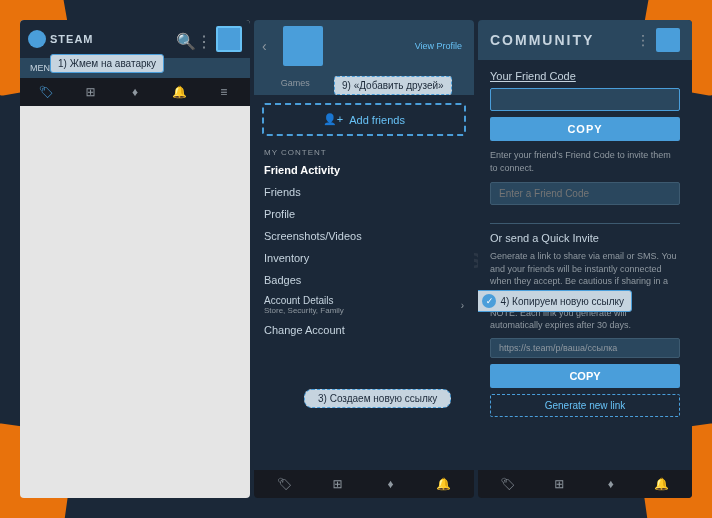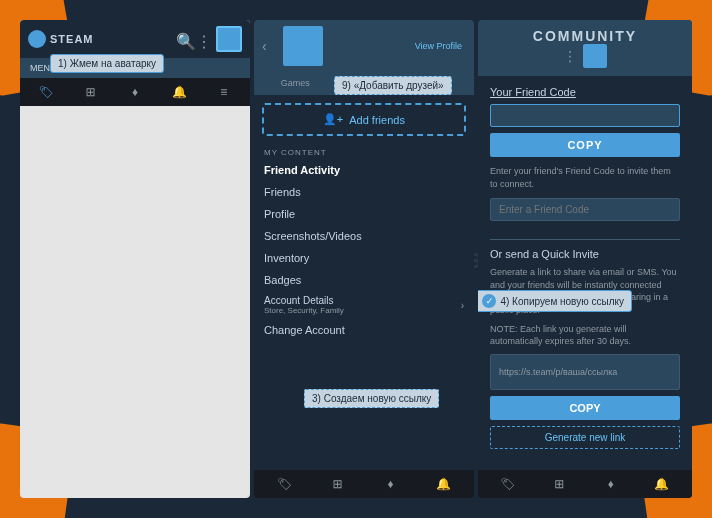--- a/index.html
+++ b/index.html
@@ -348,22 +348,22 @@
       font-size: 10px;
     }
 
     .step3-tooltip {
       position: absolute;
       bottom: 90px;
       left: 50px;
       background: #c6d4df;
       color: #1b2838;
       font-size: 10px;
-      padding: 3px 7px;
-      border-radius: 2px;
+      padding: 3px 13px;
+      border-radius: 8px;
       white-space: nowrap;
       z-index: 10;
       border: 1px dashed #4a9eda;
       text-align: center;
     }
 
     .middle-bottom-nav {
       background: #171a21;
       display: flex;
       justify-content: space-around;
@@ -381,21 +381,20 @@
       flex-direction: column;
       overflow: hidden;
     }
 
     .community-header {
       background: #2a475e;
       padding: 8px 12px;
       display: flex;
       align-items: center;
       justify-content: space-between;
-      flex-direction: column;
     }
 
     .community-title {
       color: #c6d4df;
       font-size: 14px;
       font-weight: bold;
       letter-spacing: 2px;
     }
 
     .community-header-icons {
@@ -484,21 +483,21 @@
       color: #8f98a0;
       font-size: 9px;
       margin-bottom: 6px;
       line-height: 1.4;
     }
 
     .link-display {
       background: #2a475e;
       border: 1px solid #3d5a70;
       color: #8f98a0;
-      padding: 12px 8px;
+      padding: 4px 8px;
       font-size: 9px;
       border-radius: 2px;
       margin-bottom: 6px;
     }
 
     .copy-btn-blue {
       width: 100%;
       background: #4a9eda;
       color: #fff;
       border: none;

